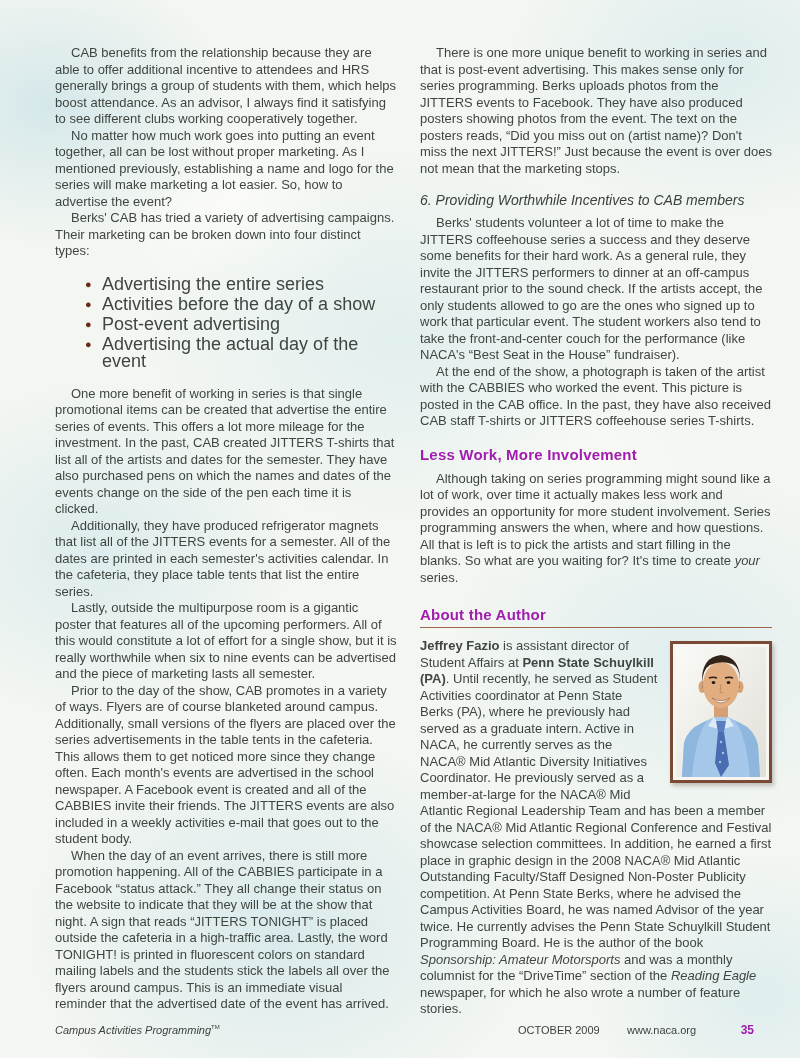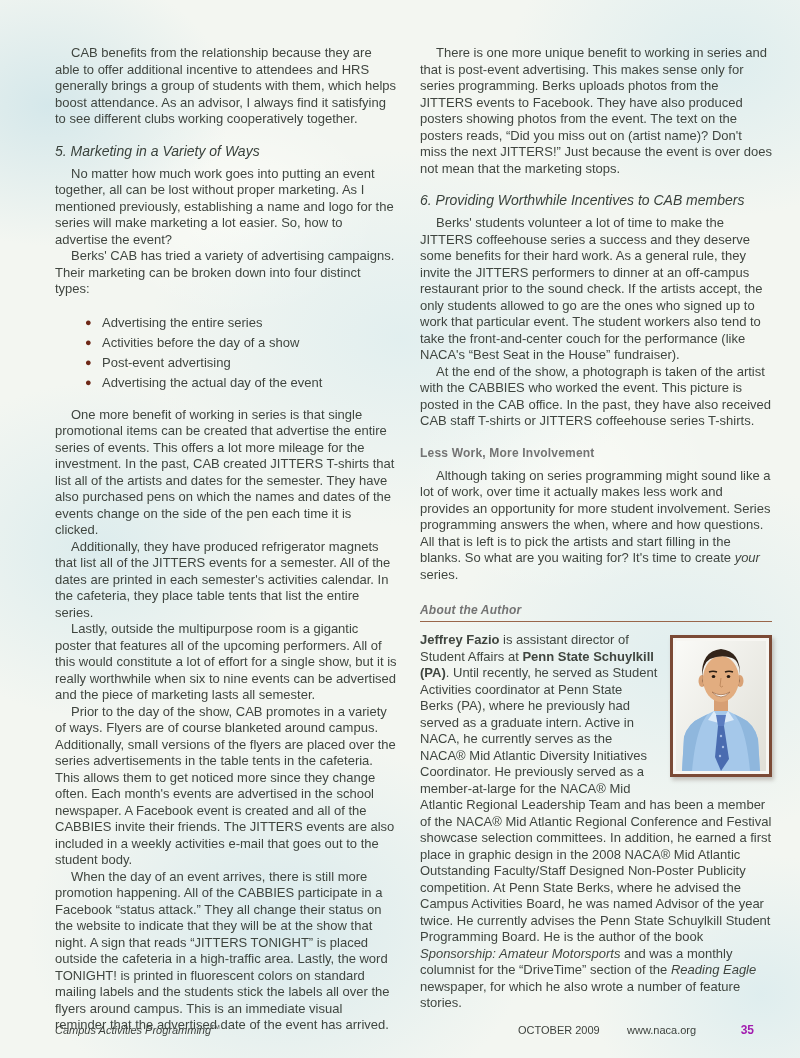--- a/index.html
+++ b/index.html
@@ -18,43 +18,42 @@
       radial-gradient(ellipse 200px 150px at 30% 20%, rgba(255,255,250,0.65), rgba(255,255,250,0) 70%),
       radial-gradient(ellipse 220px 170px at 70% 45%, rgba(255,255,250,0.55), rgba(255,255,250,0) 70%);
   }
   .col{position:absolute;top:45px;}
   .col-left{left:55px;width:342px;}
   .col-right{left:420px;width:352px;}
   p.body{margin:0;text-indent:16px;font-size:13px;line-height:16.5px;color:#3f453f;}
   p.noindent{text-indent:0;}
   .sec{font-size:14px;font-style:italic;font-weight:400;color:#39413b;margin:15px 0 7px;}
   ul.bullets{list-style:none;margin:16px 0 16px 30px;padding:0;}
-  ul.bullets li{font-size:13px;line-height:17px;color:#3f453f;padding-left:17px;position:relative;margin-bottom:3px;}
+  ul.bullets li{font-size:18px;line-height:17px;color:#3f453f;padding-left:17px;position:relative;margin-bottom:3px;}
   ul.bullets li::before{content:"\25CF";color:#6e2817;position:absolute;left:0;top:0;font-size:11px;line-height:17px;}
-  h2.brown{font-size:12px;font-weight:700;color:#737373;margin:16px 0 8px;letter-spacing:0.2px;}
-  h2.about{border-bottom:1.5px solid #99664a;padding-bottom:4px;margin:20px 0 10px;font-style:italic;}
+  h2.brown{font-size:15px;font-weight:700;color:#a21caf;margin:16px 0 8px;letter-spacing:0.2px;}
+  h2.about{border-bottom:1.5px solid #99664a;padding-bottom:4px;margin:20px 0 10px;}
   .bio{overflow:visible;}
   .photo-frame{
     float:right;width:90px;height:130px;border:3px solid #7b4a36;background:#f7f6f2;
     padding:3px;margin:3px 0 5px 12px;box-shadow:2px 3px 4px rgba(90,70,60,0.30);
   }
   .photo-frame svg{display:block;}
   .footer{position:absolute;left:0;top:1024px;width:100%;height:20px;font-size:11px;color:#3c413c;}
   .f-journal{position:absolute;left:55px;top:0;font-style:italic;}
   sup.tm{font-size:6px;vertical-align:super;font-style:normal;}
   .f-issue{position:absolute;left:518px;top:0;}
   .f-site{position:absolute;left:627px;top:0;}
   .f-page{position:absolute;right:46px;top:-1px;font-weight:700;font-size:12px;color:#a21caf;}
 </style>
 </head>
 <body>
 
 <div class="col col-left">
   <p class="body">CAB benefits from the relationship because they are able to offer additional incentive to attendees and HRS generally brings a group of students with them, which helps boost attendance. As an advisor, I always find it satisfying to see different clubs working cooperatively together.</p>
-  <h3 class="sec">5. Marketing in a Variety of Ways</h3>
   <p class="body">No matter how much work goes into putting an event together, all can be lost without proper marketing. As I mentioned previously, establishing a name and logo for the series will make marketing a lot easier. So, how to advertise the event?</p>
   <p class="body">Berks' CAB has tried a variety of advertising campaigns. Their marketing can be broken down into four distinct types:</p>
   <ul class="bullets">
       <li>Advertising the entire series</li>
       <li>Activities before the day of a show</li>
       <li>Post-event advertising</li>
       <li>Advertising the actual day of the event</li>
     </ul>
   <p class="body">One more benefit of working in series is that single promotional items can be created that advertise the entire series of events. This offers a lot more mileage for the investment. In the past, CAB created JITTERS T-shirts that list all of the artists and dates for the semester. They have also purchased pens on which the names and dates of the events change on the side of the pen each time it is clicked.</p>
   <p class="body">Additionally, they have produced refrigerator magnets that list all of the JITTERS events for a semester. All of the dates are printed in each semester's activities calendar. In the cafeteria, they place table tents that list the entire series.</p>

